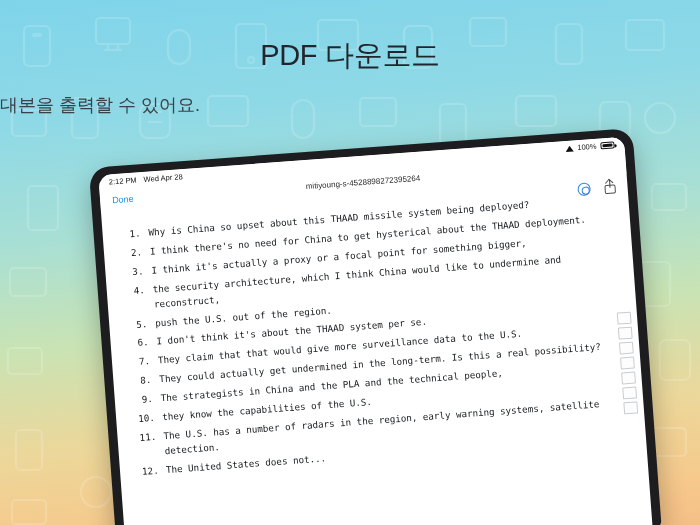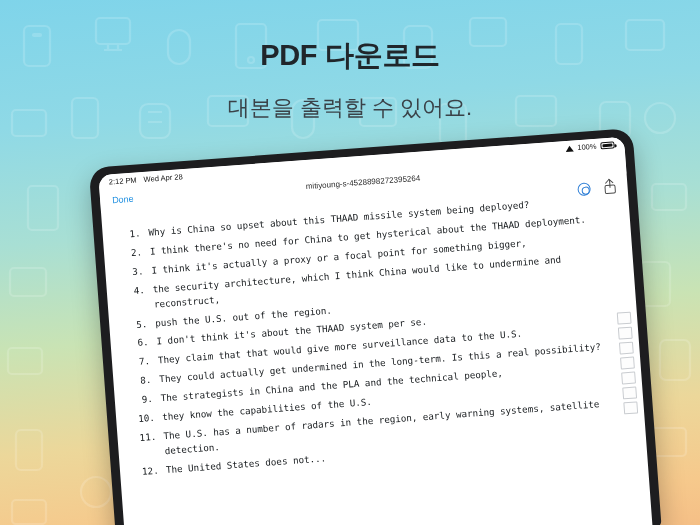--- a/index.html
+++ b/index.html
@@ -21,29 +21,29 @@
     opacity: .16;
     pointer-events: none;
   }
   .pattern svg { display: block; }
 
   .headline {
     position: absolute;
     top: 36px; left: 0; right: 0;
     text-align: center;
     font-size: 29px;
-    font-weight: bold;
+    font-weight: normal;
     color: #20262b;
     letter-spacing: -0.3px;
   }
   .subhead {
     position: absolute;
     top: 93px; left: 0; right: 0;
-    text-align: center;
-    font-size: 22px;
+    text-align: left;
+    font-size: 18px;
     color: #3a4248;
   }
 
   
   #tablet {
     position: absolute;
     left: 88px;
     top: 148px;
     width: 545px;
     height: 400px;

